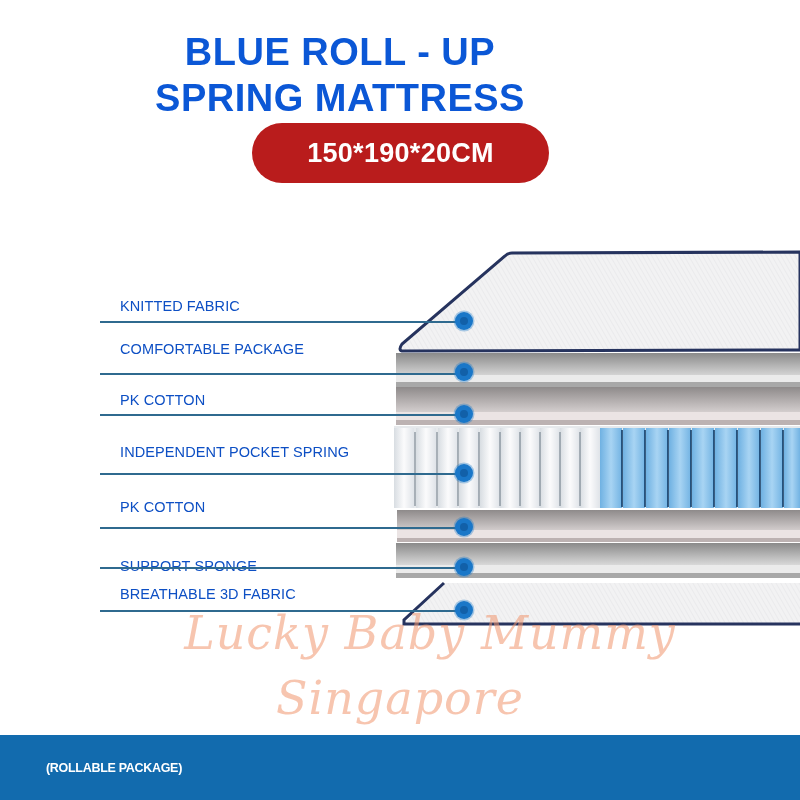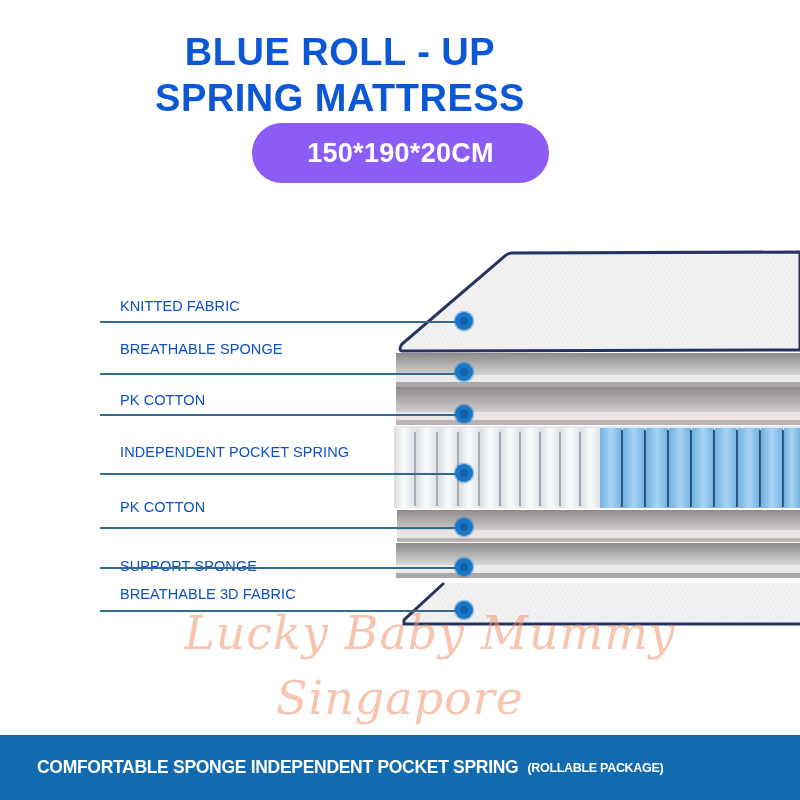--- a/index.html
+++ b/index.html
@@ -9,21 +9,21 @@
   .title {
     position: absolute; left: 0; width: 680px; text-align: center;
     color: #0b57d6; font-weight: 700; font-size: 38px; letter-spacing: 0.5px;
     line-height: 44px;
   }
   .title.l1 { top: 30px; }
   .title.l2 { top: 76px; }
 
   .size-pill {
     position: absolute; left: 252px; top: 123px; width: 297px; height: 60px;
-    border-radius: 30px; background: #8b5cf6;
+    border-radius: 30px; background: #b91c1c;
     color: #ffffff; font-weight: 700; font-size: 27px;
     display: flex; align-items: center; justify-content: center;
     letter-spacing: 0.3px;
   }
 
   .mattress { position: absolute; left: 0; top: 0; width: 800px; height: 800px; }
 
   .label {
     position: absolute; left: 120px; color: #0d4fc4;
     font-weight: 400; font-size: 14.5px; letter-spacing: 0.1px;
@@ -165,21 +165,21 @@
   <g>
     <path d="M444,583 L800,583 L800,624 L404,624 Z" fill="url(#knit)"></path>
     <path d="M444,583 L404,620 L404,624 L800,624" fill="none" stroke="#26335e" stroke-width="3"></path>
   </g>
 </svg>
 
 <div class="label" style="top:298px">KNITTED FABRIC</div>
 <div class="leader" style="top:321px; width:363px"></div>
 <div class="dot" style="left:455px; top:312px"></div>
 
-<div class="label" style="top:341px">BREATHABLE SPONGE</div>
+<div class="label" style="top:341px">COMFORTABLE PACKAGE</div>
 <div class="leader" style="top:373px; width:363px"></div>
 <div class="dot" style="left:455px; top:363px"></div>
 
 <div class="label" style="top:392px">PK COTTON</div>
 <div class="leader" style="top:414px; width:363px"></div>
 <div class="dot" style="left:455px; top:405px"></div>
 
 <div class="label" style="top:444px">INDEPENDENT POCKET SPRING</div>
 <div class="leader" style="top:473px; width:363px"></div>
 <div class="dot" style="left:455px; top:464px"></div>
@@ -193,15 +193,14 @@
 <div class="dot" style="left:455px; top:558px"></div>
 
 <div class="label" style="top:586px">BREATHABLE 3D FABRIC</div>
 <div class="leader" style="top:610px; width:363px"></div>
 <div class="dot" style="left:455px; top:601px"></div>
 
 <div class="watermark w1">Lucky Baby Mummy</div>
 <div class="watermark w2">Singapore</div>
 
 <div class="footer-bar">
-  <span class="footer-main">COMFORTABLE SPONGE INDEPENDENT POCKET SPRING</span>
   <span class="footer-note">(ROLLABLE PACKAGE)</span>
 </div>
 
 </body></html>

